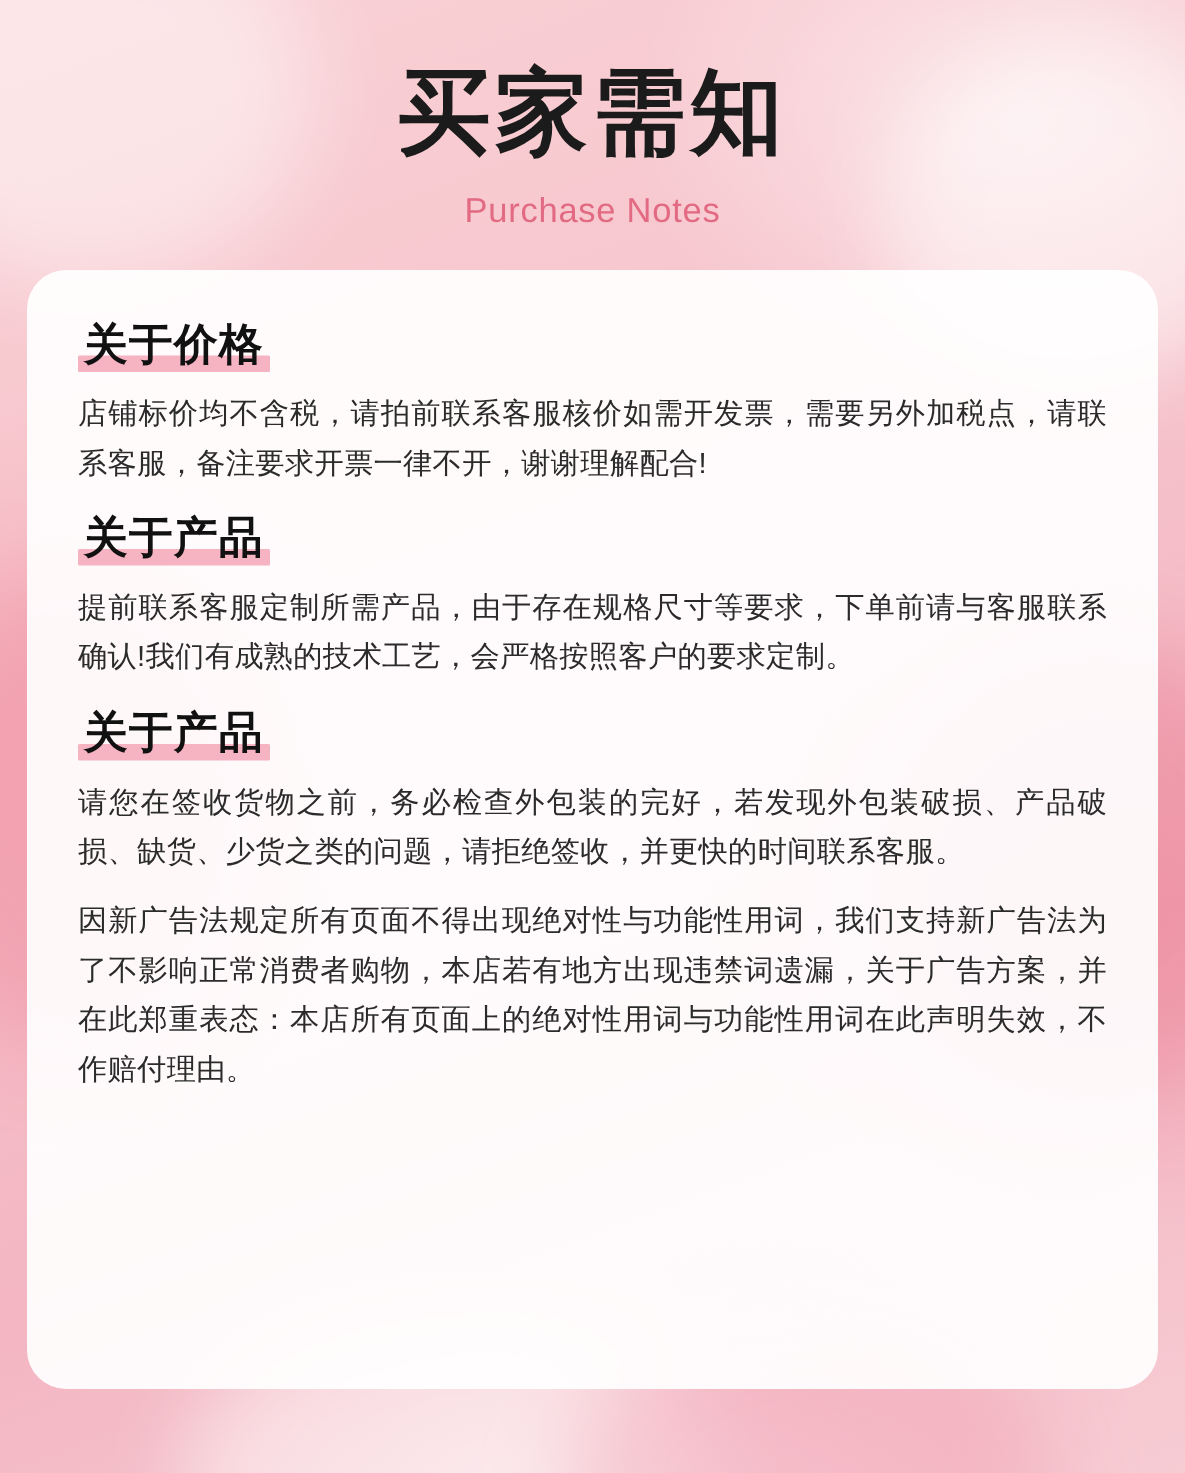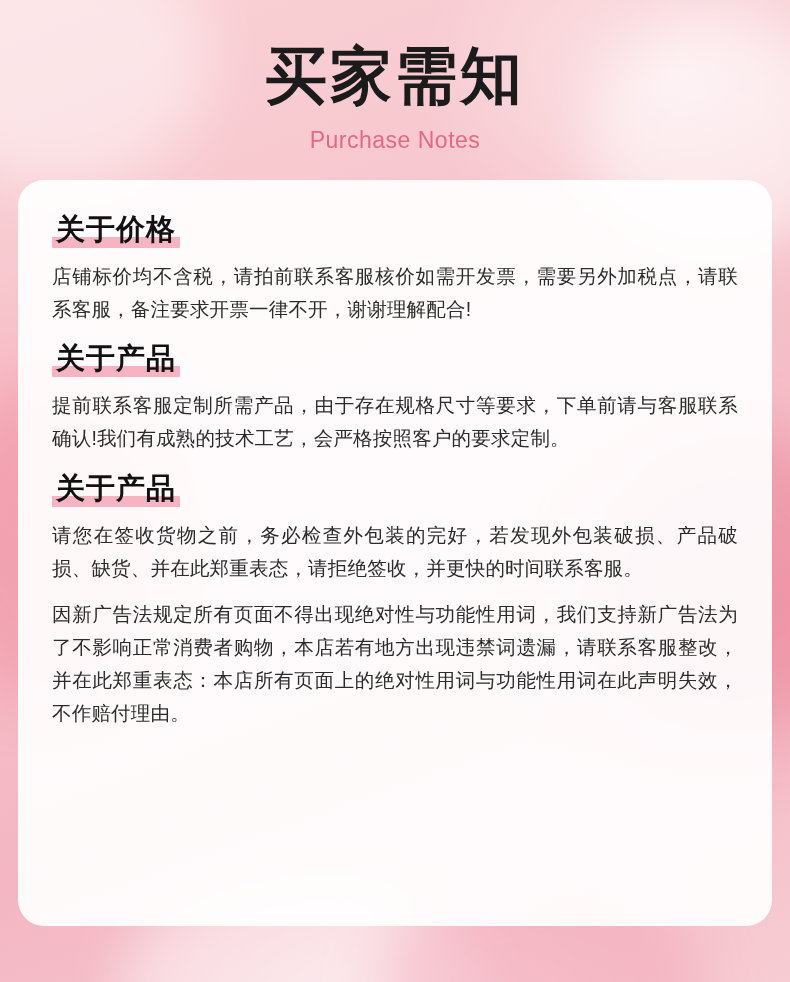--- a/index.html
+++ b/index.html
@@ -143,21 +143,21 @@
         <span class="txt">关于产品</span>
       </h2>
       <p class="section-body">提前联系客服定制所需产品，由于存在规格尺寸等要求，下单前请与客服联系确认!我们有成熟的技术工艺，会严格按照客户的要求定制。</p>
     </section>
 
     <section class="section">
       <h2 class="section-heading">
         <span class="hl"></span>
         <span class="txt">关于产品</span>
       </h2>
-      <p class="section-body">请您在签收货物之前，务必检查外包装的完好，若发现外包装破损、产品破损、缺货、并在此郑重表态，请拒绝签收，并更快的时间联系客服。</p>
+      <p class="section-body">请您在签收货物之前，务必检查外包装的完好，若发现外包装破损、产品破损、缺货、少货之类的问题，请拒绝签收，并更快的时间联系客服。</p>
     </section>
 
     <section class="section">
-      <p class="section-body">因新广告法规定所有页面不得出现绝对性与功能性用词，我们支持新广告法为了不影响正常消费者购物，本店若有地方出现违禁词遗漏，请联系客服整改，并在此郑重表态：本店所有页面上的绝对性用词与功能性用词在此声明失效，不作赔付理由。</p>
+      <p class="section-body">因新广告法规定所有页面不得出现绝对性与功能性用词，我们支持新广告法为了不影响正常消费者购物，本店若有地方出现违禁词遗漏，关于广告方案，并在此郑重表态：本店所有页面上的绝对性用词与功能性用词在此声明失效，不作赔付理由。</p>
     </section>
 
   </main>
 </div>
 
 </body></html>

